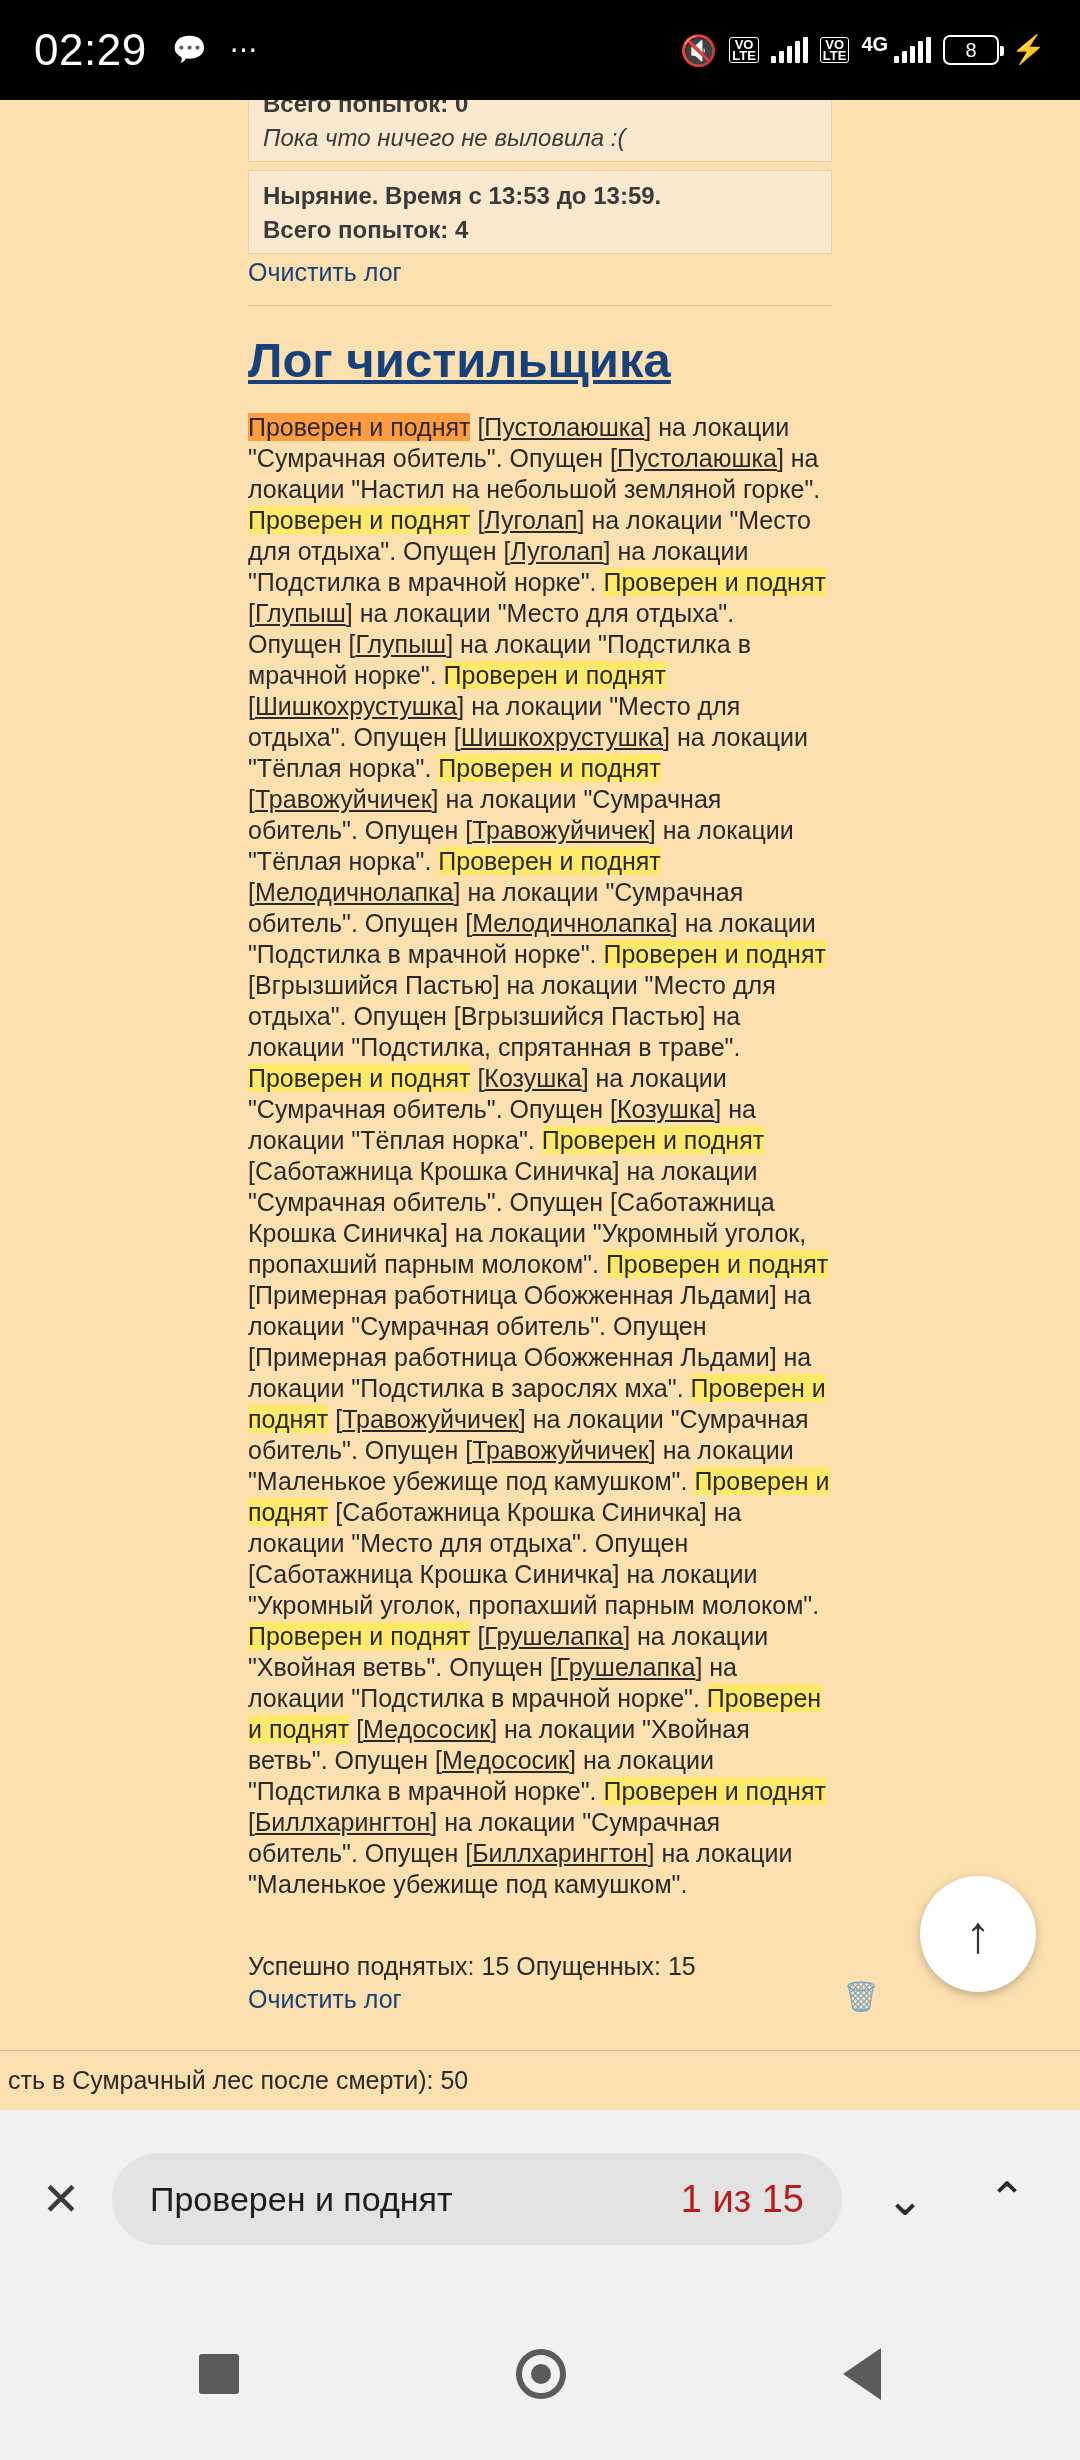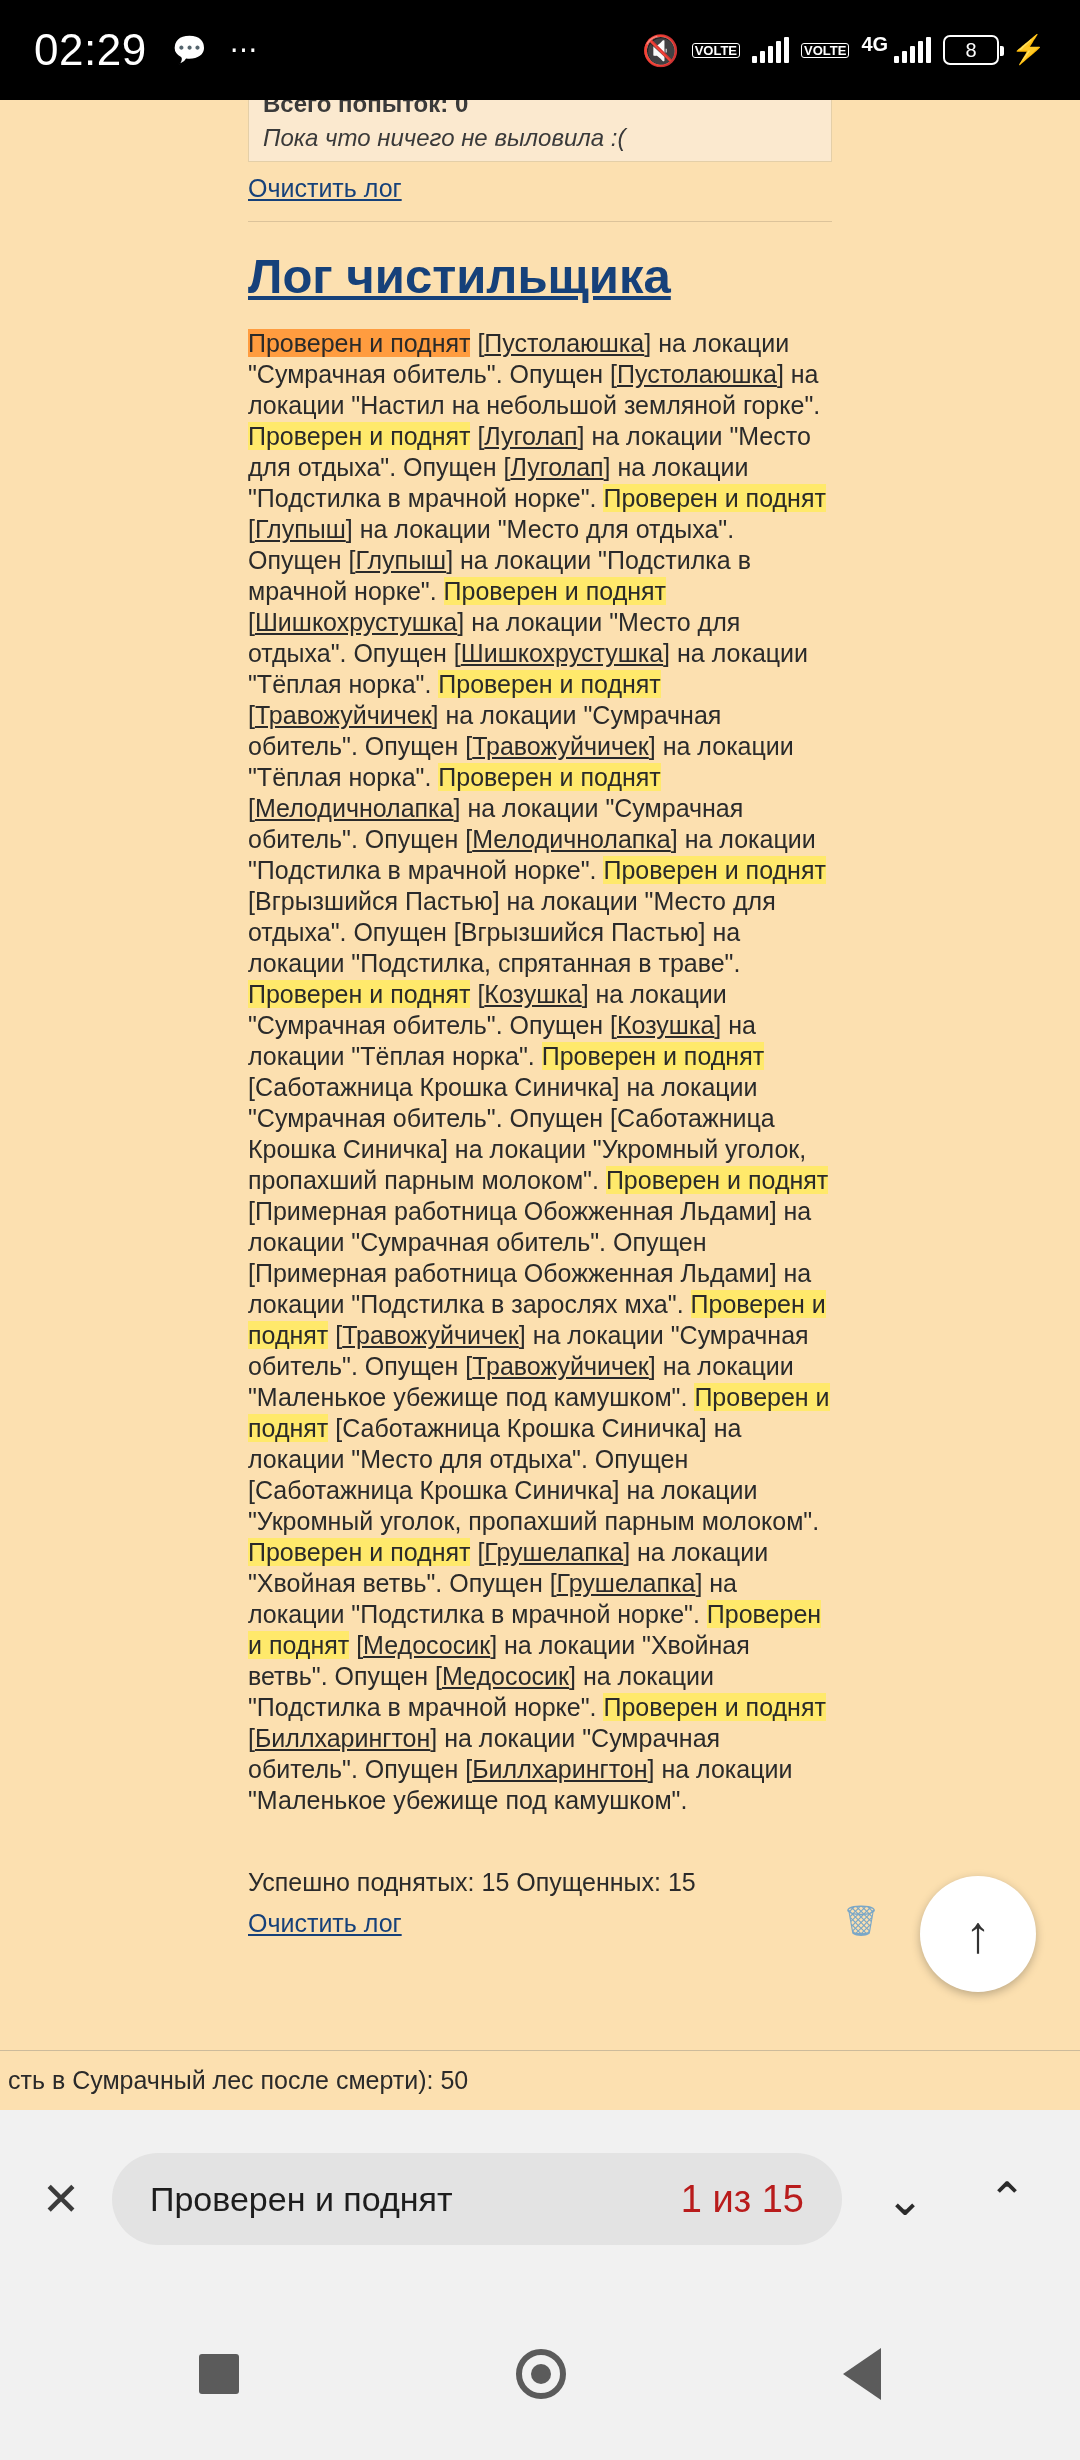--- a/index.html
+++ b/index.html
@@ -27,21 +27,21 @@
   .bars { display: inline-flex; align-items: flex-end; gap: 3px; height: 26px; }
   .bars i { display: block; width: 5px; background: #fff; border-radius: 1px; }
   .bars i:nth-child(1){height:7px}
   .bars i:nth-child(2){height:12px}
   .bars i:nth-child(3){height:17px}
   .bars i:nth-child(4){height:22px}
   .bars i:nth-child(5){height:26px}
   .volte {
     font-size: 13px; line-height: 11px; font-weight: bold;
     border: 1px solid #fff; border-radius: 3px; padding: 1px 2px;
-    display: flex; flex-direction: row; align-items: center;
+    display: flex; flex-direction: column; align-items: center;
   }
   .net-label { font-size: 20px; font-weight: bold; margin-right: -6px; align-self: flex-start; }
   .battery {
     width: 56px; height: 30px; border: 2px solid #fff; border-radius: 7px;
     display: flex; align-items: center; justify-content: center;
     font-size: 20px; position: relative;
   }
   .battery::after {
     content: ""; position: absolute; right: -7px; top: 9px;
     width: 4px; height: 10px; background: #fff; border-radius: 0 2px 2px 0;
@@ -67,22 +67,21 @@
     color: #3a3a3a;
   }
   .log-box .ln { font-size: 24px; line-height: 34px; font-weight: bold; }
   .log-box .ln.italic { font-weight: normal; font-style: italic; }
   .cut-top { margin-top: -22px; }
 
   .clear-link {
     display: inline-block;
     font-size: 25px;
     color: #16417a;
-    text-decoration: underline;
-    margin-top: 12px;
+    margin-top: 4px;
   }
   .divider { border: none; border-top: 1px solid #dcc39a; margin: 18px 0 26px 0; }
 
   .section-title {
     font-size: 49px;
     font-weight: bold;
     color: #16417a;
     text-decoration: underline;
     margin-bottom: 24px;
   }
@@ -222,20 +221,24 @@
   </div>
 </div>
 
 <div class="page">
   <div class="content">
 
     <div class="log-box cut-top">
       <div class="ln">Всего попыток: 0</div>
       <div class="ln italic">Пока что ничего не выловила :(</div>
     </div>
+    <div class="log-box" style="margin-top:8px;">
+      <div class="ln">Ныряние. Время с 13:53 до 13:59.</div>
+      <div class="ln">Всего попыток: 4</div>
+    </div>
 
     <a class="clear-link">Очистить лог</a>
     <hr class="divider">
 
     <div class="section-title">Лог чистильщика</div>
 
     <div class="body-text" id="log-text"><span class="hl-current">Проверен и поднят</span> [<span class="nick">Пустолаюшка</span>] на локации "Сумрачная обитель". Опущен [<span class="nick">Пустолаюшка</span>] на локации "Настил на небольшой земляной горке". <span class="hl">Проверен и поднят</span> [<span class="nick">Луголап</span>] на локации "Место для отдыха". Опущен [<span class="nick">Луголап</span>] на локации "Подстилка в мрачной норке". <span class="hl">Проверен и поднят</span> [<span class="nick">Глупыш</span>] на локации "Место для отдыха". Опущен [<span class="nick">Глупыш</span>] на локации "Подстилка в мрачной норке". <span class="hl">Проверен и поднят</span> [<span class="nick">Шишкохрустушка</span>] на локации "Место для отдыха". Опущен [<span class="nick">Шишкохрустушка</span>] на локации "Тёплая норка". <span class="hl">Проверен и поднят</span> [<span class="nick">Травожуйчичек</span>] на локации "Сумрачная обитель". Опущен [<span class="nick">Травожуйчичек</span>] на локации "Тёплая норка". <span class="hl">Проверен и поднят</span> [<span class="nick">Мелодичнолапка</span>] на локации "Сумрачная обитель". Опущен [<span class="nick">Мелодичнолапка</span>] на локации "Подстилка в мрачной норке". <span class="hl">Проверен и поднят</span> [<span class="">Вгрызшийся Пастью</span>] на локации "Место для отдыха". Опущен [<span class="">Вгрызшийся Пастью</span>] на локации "Подстилка, спрятанная в траве". <span class="hl">Проверен и поднят</span> [<span class="nick">Козушка</span>] на локации "Сумрачная обитель". Опущен [<span class="nick">Козушка</span>] на локации "Тёплая норка". <span class="hl">Проверен и поднят</span> [<span class="">Саботажница Крошка Синичка</span>] на локации "Сумрачная обитель". Опущен [<span class="">Саботажница Крошка Синичка</span>] на локации "Укромный уголок, пропахший парным молоком". <span class="hl">Проверен и поднят</span> [<span class="">Примерная работница Обожженная Льдами</span>] на локации "Сумрачная обитель". Опущен [<span class="">Примерная работница Обожженная Льдами</span>] на локации "Подстилка в зарослях мха". <span class="hl">Проверен и поднят</span> [<span class="nick">Травожуйчичек</span>] на локации "Сумрачная обитель". Опущен [<span class="nick">Травожуйчичек</span>] на локации "Маленькое убежище под камушком". <span class="hl">Проверен и поднят</span> [<span class="">Саботажница Крошка Синичка</span>] на локации "Место для отдыха". Опущен [<span class="">Саботажница Крошка Синичка</span>] на локации "Укромный уголок, пропахший парным молоком". <span class="hl">Проверен и поднят</span> [<span class="nick">Грушелапка</span>] на локации "Хвойная ветвь". Опущен [<span class="nick">Грушелапка</span>] на локации "Подстилка в мрачной норке". <span class="hl">Проверен и поднят</span> [<span class="nick">Медососик</span>] на локации "Хвойная ветвь". Опущен [<span class="nick">Медососик</span>] на локации "Подстилка в мрачной норке". <span class="hl">Проверен и поднят</span> [<span class="nick">Биллхарингтон</span>] на локации "Сумрачная обитель". Опущен [<span class="nick">Биллхарингтон</span>] на локации "Маленькое убежище под камушком".</div>
 
     <div class="summary">Успешно поднятых: 15 Опущенных: 15</div>
     <a class="clear-link">Очистить лог</a>

